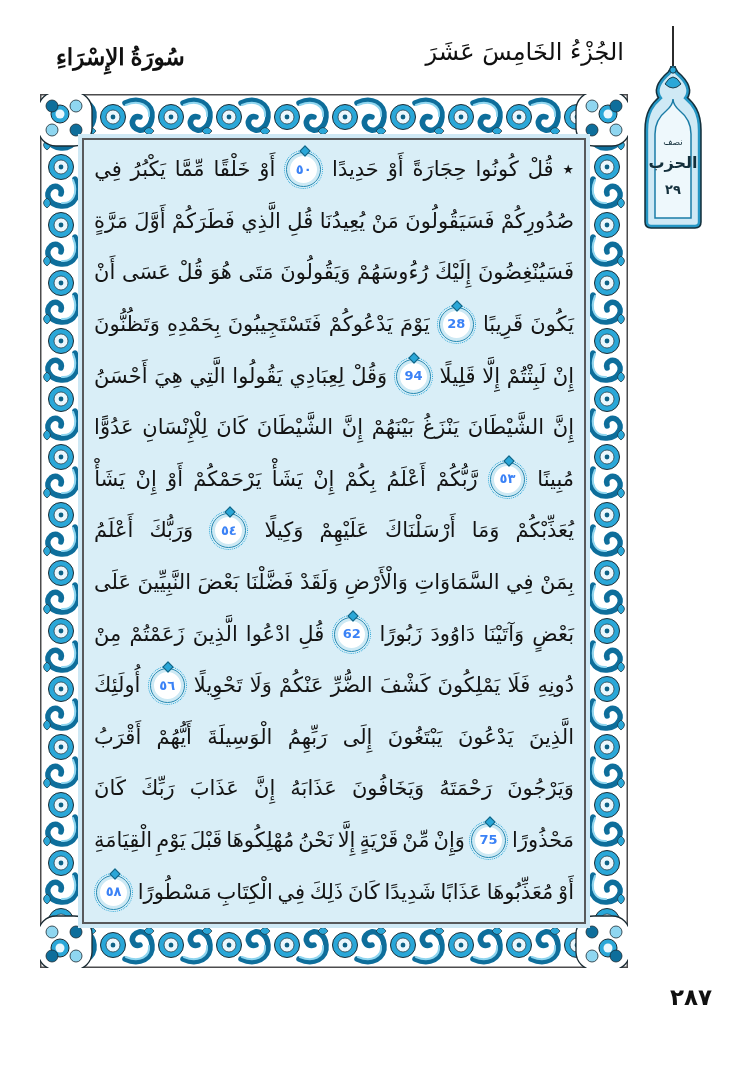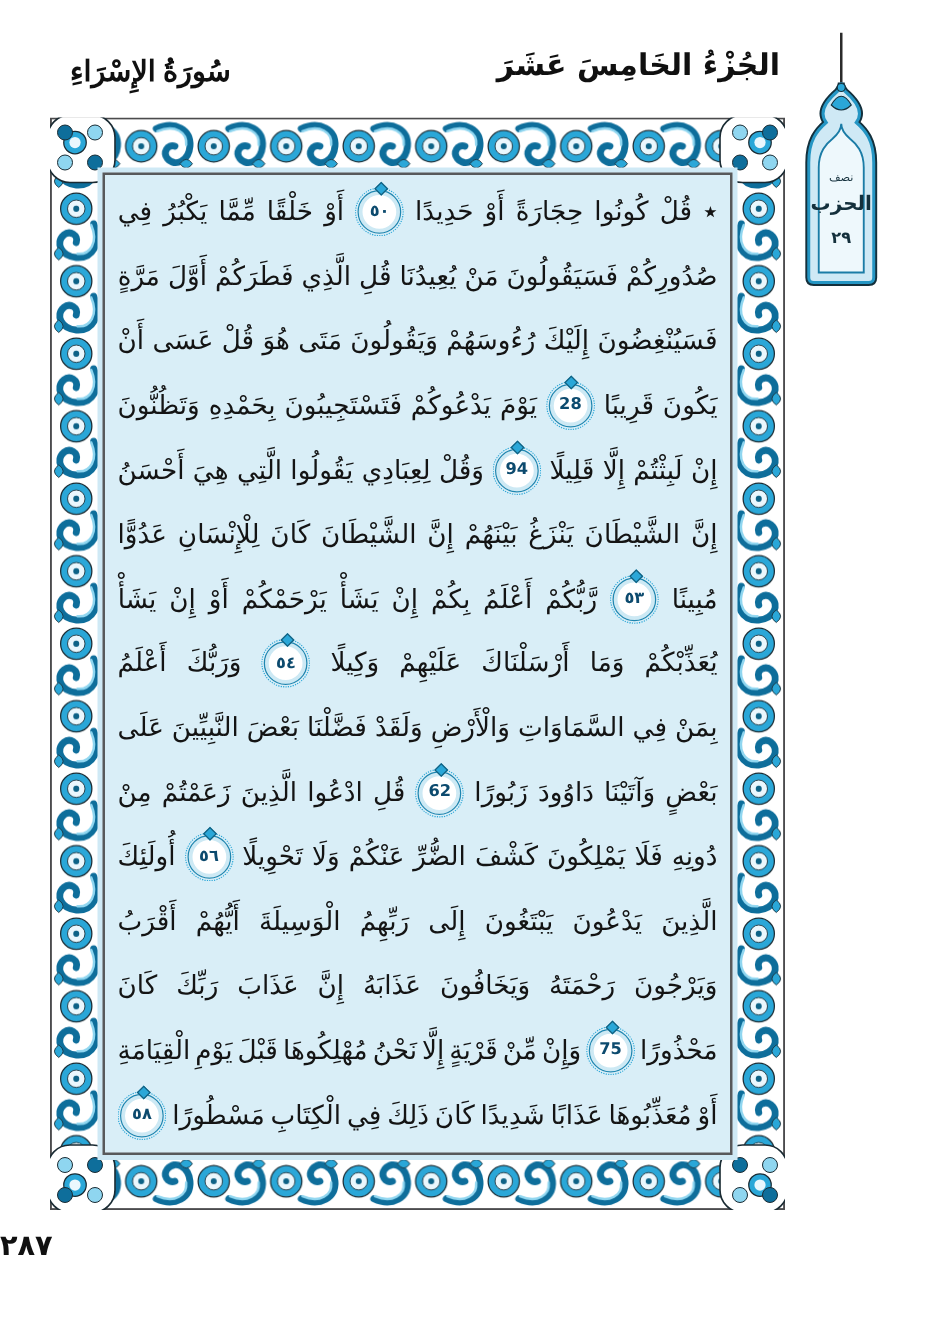--- a/index.html
+++ b/index.html
@@ -2,21 +2,21 @@
 <html lang="ar" dir="rtl"><head>
 <meta charset="utf-8">
 <style>
   html,body{margin:0;padding:0;}
   body{
     width:750px;height:1072px;position:relative;background:#ffffff;
     font-family:"DejaVu Sans",sans-serif;color:#141414;overflow:hidden;
   }
   
   .juz-title{
-    position:absolute;top:38px;right:126px;font-size:24px;font-weight:700;
+    position:absolute;top:38px;right:126px;font-size:24px;font-weight:400;
     direction:rtl;white-space:nowrap;color:#101010;
   }
   .surah-title{
     position:absolute;top:44px;left:56px;font-size:23px;font-weight:600;
     direction:rtl;white-space:nowrap;color:#101010;font-family:Liberation Serif, serif;
   }
   
   .medallion{position:absolute;top:26px;left:636px;width:74px;height:205px;}
   .medallion text{font-family:"DejaVu Sans",sans-serif;fill:#14303c;}
   
@@ -43,24 +43,24 @@
     box-shadow:inset 0 0 0 3px #cde9f4;
     outline:1.5px dotted #2aa7d8;outline-offset:1.5px;
     display:flex;align-items:center;justify-content:center;
     position:relative;margin:0 2px;
   }
   .ayah-marker::before{
     content:"";position:absolute;top:-6px;left:50%;margin-left:-3px;
     width:6px;height:6px;background:#2aa7d8;border:1px solid #14607f;
     transform:rotate(45deg);
   }
-  .ayah-num{font-size:13px;font-weight:700;color:#0c4a6e;direction:rtl;text-align:center;}
+  .ayah-num{font-size:13px;font-weight:700;color:#3b82f6;direction:rtl;text-align:center;}
   
   .page-number{
-    position:absolute;top:984px;left:0;width:712px;text-align:left;
+    position:absolute;top:984px;left:0;width:712px;text-align:right;
     font-size:23px;font-weight:700;color:#101010;direction:rtl;
   }
 </style>
 </head>
 <body>
 
 <div class="juz-title">الجُزْءُ الخَامِسَ عَشَرَ</div>
 <div class="surah-title">سُورَةُ الإِسْرَاءِ</div>
 
 <svg class="medallion" viewBox="0 0 74 205">

